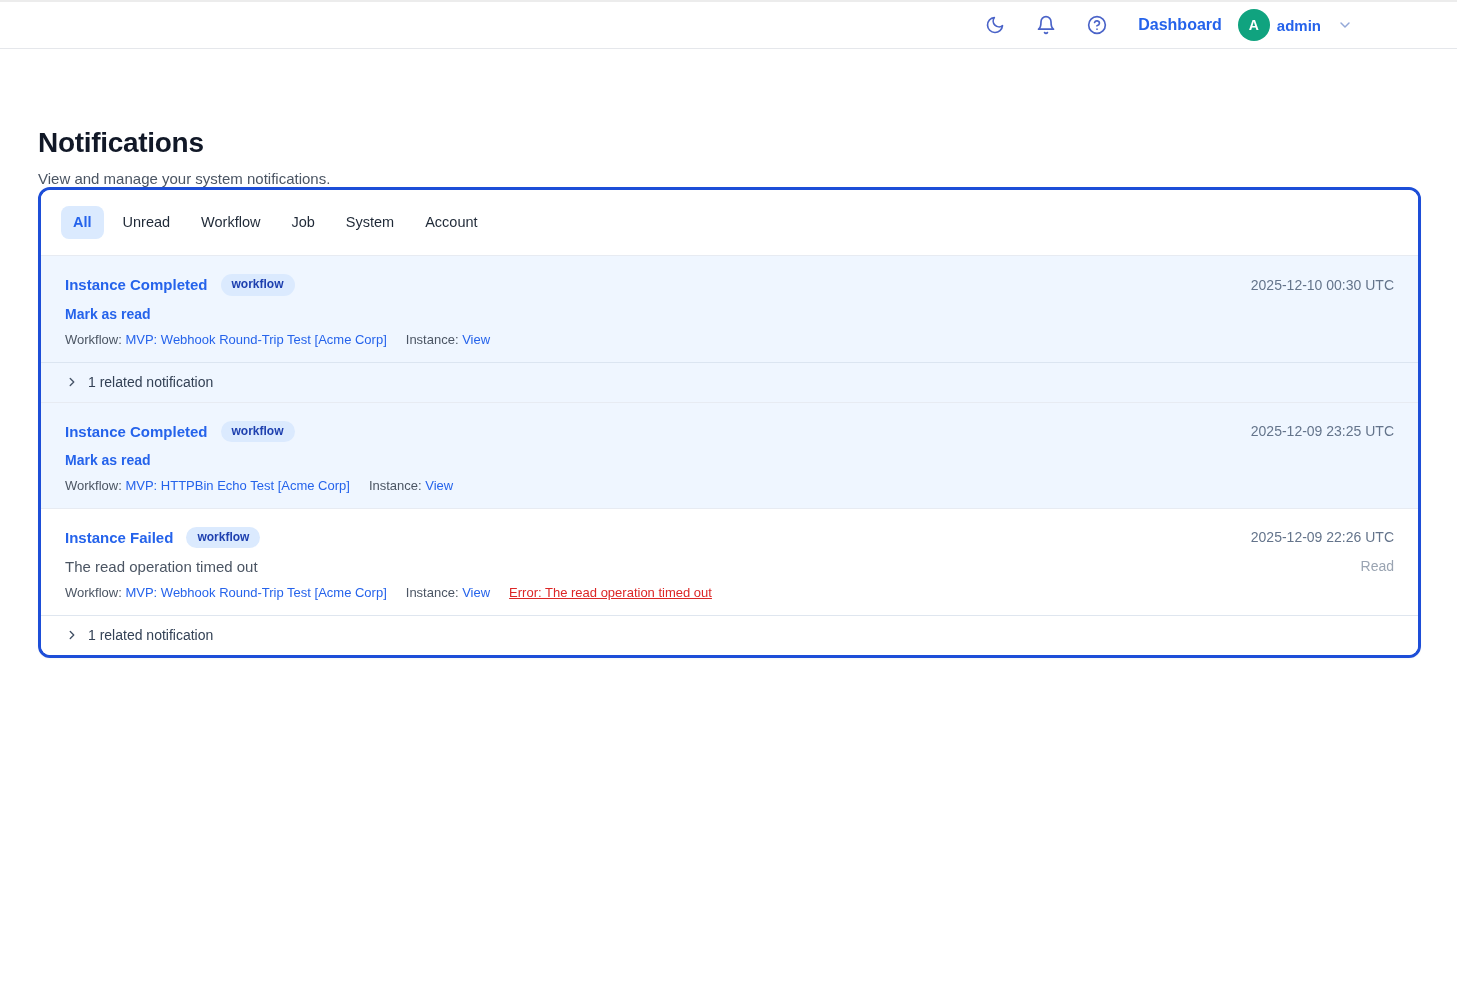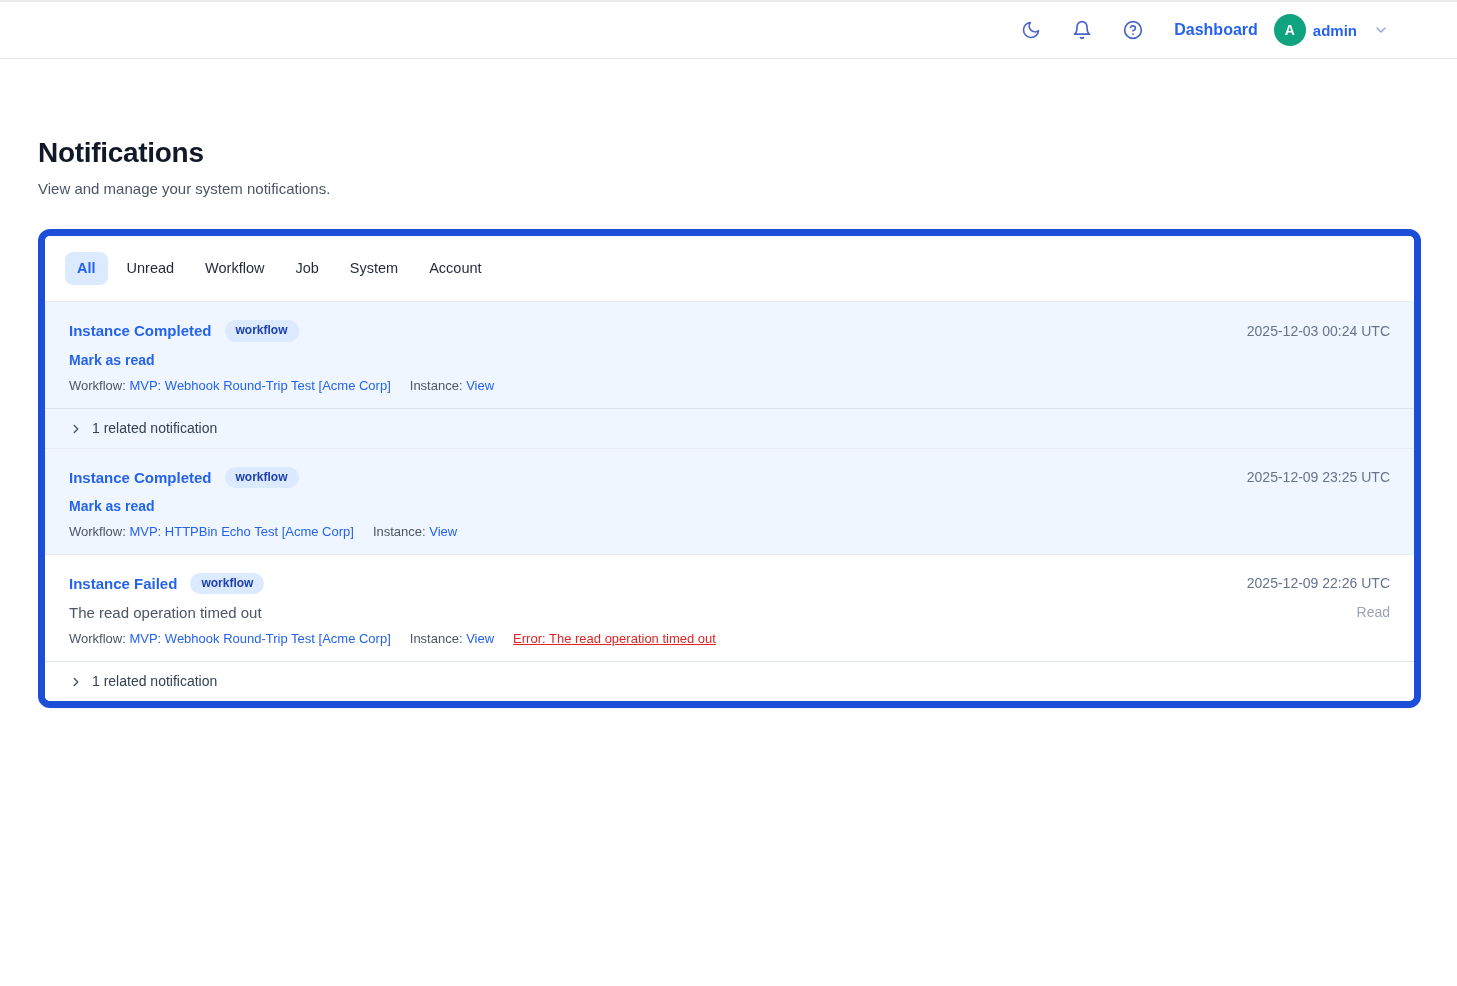--- a/index.html
+++ b/index.html
@@ -6,28 +6,28 @@
   * { box-sizing: border-box; margin: 0; padding: 0; }
   html, body { width: 100%; background: #ffffff; }
   body {
     font-family: "Liberation Sans", sans-serif;
     color: #1f2937;
     min-height: 986px;
   }
 
   
   .topbar {
-    height: 59px;
+    height: 49px;
     background: #ffffff;
     border-top: 2px solid #ececec;
     border-bottom: 1px solid #e5e7eb;
     display: flex;
     align-items: center;
     justify-content: flex-end;
-    padding-right: 68px;
+    padding-right: 104px;
   }
   .topbar-inner { display: flex; align-items: center; }
   .icon-btn {
     background: none; border: none; cursor: pointer;
     width: 20px; height: 20px;
     margin-right: 31px;
     color: #4a63c8;
     display: inline-flex; align-items: center; justify-content: center;
     padding: 0;
   }
@@ -68,23 +68,22 @@
     letter-spacing: -0.3px;
   }
   .page-subtitle {
     margin-top: 11px;
     font-size: 15px;
     color: #4b5563;
   }
 
   
   .card {
-    margin-top: 32px;
     background: #ffffff;
-    border: 7px solid #1d4ed8;
+    border: 3px solid #1d4ed8;
     border-radius: 12px;
     box-shadow: 0 1px 2px rgba(16, 24, 40, 0.04);
     overflow: hidden;
   }
 
   
   .tabs {
     display: flex;
     align-items: center;
     gap: 7px;
@@ -150,21 +149,21 @@
     color: #4b5563;
   }
   .meta-item { white-space: nowrap; }
   .meta-link { color: #2563eb; text-decoration: none; }
   .meta-error { color: #dc2626; text-decoration: underline; }
 
   .related-row {
     border-top: 1px solid #dfe6ef;
     margin: 0 0 0 0;
     padding: 11px 24px 12px;
-    display: flex; align-items: flex-end; gap: 9px;
+    display: flex; align-items: center; gap: 9px;
     font-size: 14px;
     color: #334155;
     cursor: pointer;
     background: transparent;
     width: 100%;
     border-left: none; border-right: none; border-bottom: none;
     font-family: "Liberation Sans", sans-serif;
     text-align: left;
   }
   .related-row svg { width: 14px; height: 14px; color: #475569; flex: none; }
@@ -227,21 +226,21 @@
       <button class="tab">Account</button>
     </div>
 
     <article class="notif unread">
       <div class="notif-main">
         <div class="notif-row1">
           <div class="title-group">
             <a href="#" class="notif-title">Instance Completed</a>
             <span class="badge">workflow</span>
           </div>
-          <span class="timestamp">2025-12-03 00:24 UTC</span>
+          <span class="timestamp">2025-12-10 00:30 UTC</span>
         </div>
         <div class="notif-row2">
           <button class="mark-read-btn">Mark as read</button>
         </div>
         <div class="notif-meta">
           <span class="meta-item">
             <span>Workflow:</span>
             <a href="#" class="meta-link">MVP: Webhook Round-Trip Test [Acme Corp]</a>
           </span>
           <span class="meta-item">

